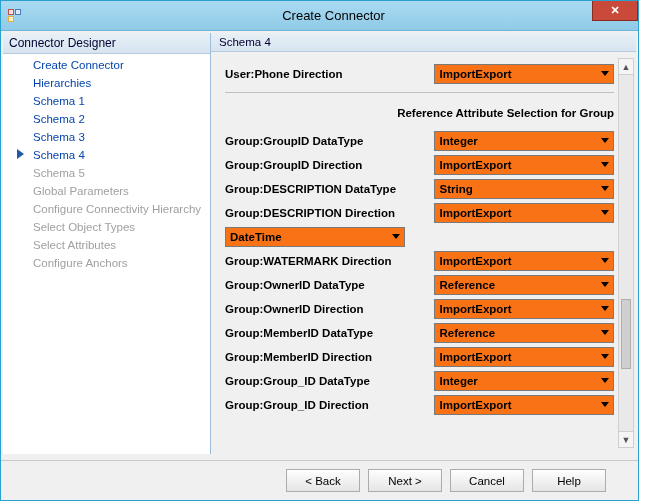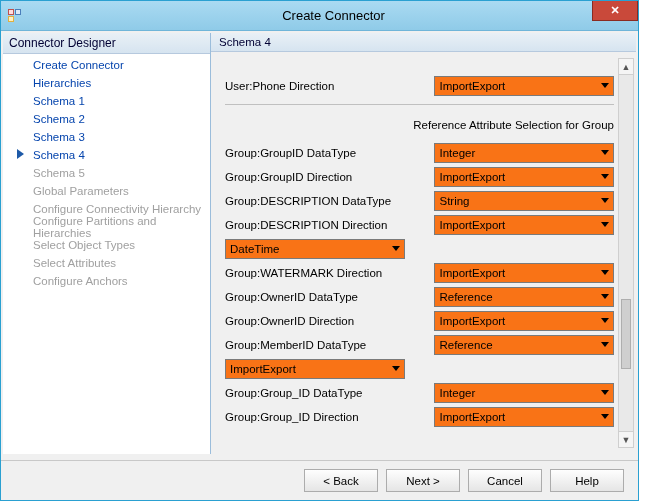--- a/index.html
+++ b/index.html
@@ -19,34 +19,34 @@
   .sidebar-header { background:linear-gradient(#e9f0f6,#d6e4f0); border-bottom:1px solid #b6c9de; padding:3px 6px; font-size:12px; color:#003; }
   .sidebar-list { flex:1; overflow:auto; padding:2px 0; }
   .nav-item { display:flex; align-items:center; padding:2px 8px 2px 16px; height:18px; cursor:pointer; color:#0645ad; font-size:11.5px; }
   .nav-item.child { padding-left:30px; }
   .nav-item.disabled { color:#a0a0a0; cursor:default; }
   .nav-item.current { color:#0645ad; font-weight:normal; padding-left:30px; position:relative; }
   .nav-item.current::before { content:""; position:absolute; left:14px; top:3px; border:5px solid transparent; border-left:7px solid #1e5aa8; }
   .main { flex:1; display:flex; flex-direction:column; margin:2px 2px 6px 0; }
   .main-header { background:linear-gradient(#e9f0f6,#d6e4f0); border-bottom:1px solid #b6c9de; padding:3px 8px; font-size:11.5px; color:#003; }
   .main-body-wrap { flex:1; position:relative; background:#f0f0f0; overflow:hidden; }
-  .main-body { position:absolute; inset:0; overflow:auto; padding:22px 22px 10px 14px; }
+  .main-body { position:absolute; inset:0; overflow:auto; padding:10px 22px 10px 14px;font-weight:bold; }
   .row { display:flex; align-items:center; height:24px; }
   .row .label { width:210px; font-size:11.5px; }
   .row .field { width:180px; }
   .select { width:100%; height:20px; border:1px solid #7a7a7a; background:#f97316; display:flex; align-items:center; padding:0 4px; font-size:11.5px; position:relative; cursor:pointer; }
   .select::after { content:""; position:absolute; right:4px; top:6px; border:4px solid transparent; border-top:5px solid #000; }
   .section-title { font-size:11.5px; margin:14px 0 10px 0;text-align:right; }
   .section-divider { border-top:1px solid #c0c0c0; margin:6px 0 6px 0; }
   .scroll-indicator { position:absolute; right:2px; top:6px; bottom:6px; width:16px; background:#e9e9e9; border:1px solid #cfcfcf; }
   .scroll-up, .scroll-down { position:absolute; left:0; right:0; height:16px; background:#f5f5f5; display:flex; align-items:center; justify-content:center; font-size:9px; color:#555; }
   .scroll-up { top:0; border-bottom:1px solid #cfcfcf; }
   .scroll-down { bottom:0; border-top:1px solid #cfcfcf; }
   .scroll-thumb { position:absolute; left:2px; right:2px; background:#cfcfcf; border:1px solid #aeaeae; }
-  .footer { height:40px; border-top:1px solid #c8c8c8; display:flex; align-items:center; justify-content:flex-end; padding:0 14px; gap:8px; }
+  .footer { height:40px; border-top:1px solid #c8c8c8; display:flex; align-items:center; justify-content:flex-end; padding:0 32px; gap:8px; }
   .btn { min-width:74px; height:23px; border:1px solid #acacac; background:linear-gradient(#fefefe,#e5e5e5); font-size:11.5px; display:flex; align-items:center; justify-content:center; padding:0 10px; cursor:pointer; }
 </style>
 </head>
 <body>
 
 <div class="window">
   <div class="titlebar">
     <div class="title-icon">
       <div class="title-icon-box">
         <div class="sq r"></div>
@@ -85,23 +85,20 @@
           <div class="nav-item child disabled">
             <span>Schema 5</span>
           </div>
           <div class="nav-item child disabled">
             <span>Global Parameters</span>
           </div>
           <div class="nav-item child disabled">
             <span>Configure Connectivity Hierarchy</span>
           </div>
           <div class="nav-item child disabled">
-            <span>Configure Partitions and Hierarchies</span>
-          </div>
-          <div class="nav-item child disabled">
             <span>Select Object Types</span>
           </div>
           <div class="nav-item child disabled">
             <span>Select Attributes</span>
           </div>
           <div class="nav-item child disabled">
             <span>Configure Anchors</span>
           </div>
         </div>
     </div>
@@ -189,20 +186,21 @@
               </div>
               <div class="row">
                 <div class="label">Group:MemberID DataType</div>
                 <div class="field">
                   <div class="select">
                     <span>Reference</span>
                   </div>
                 </div>
               </div>
               <div class="row">
+                <div class="label">Group:MemberID Direction</div>
                 <div class="field">
                   <div class="select">
                     <span>ImportExport</span>
                   </div>
                 </div>
               </div>
               <div class="row">
                 <div class="label">Group:Group_ID DataType</div>
                 <div class="field">
                   <div class="select">

